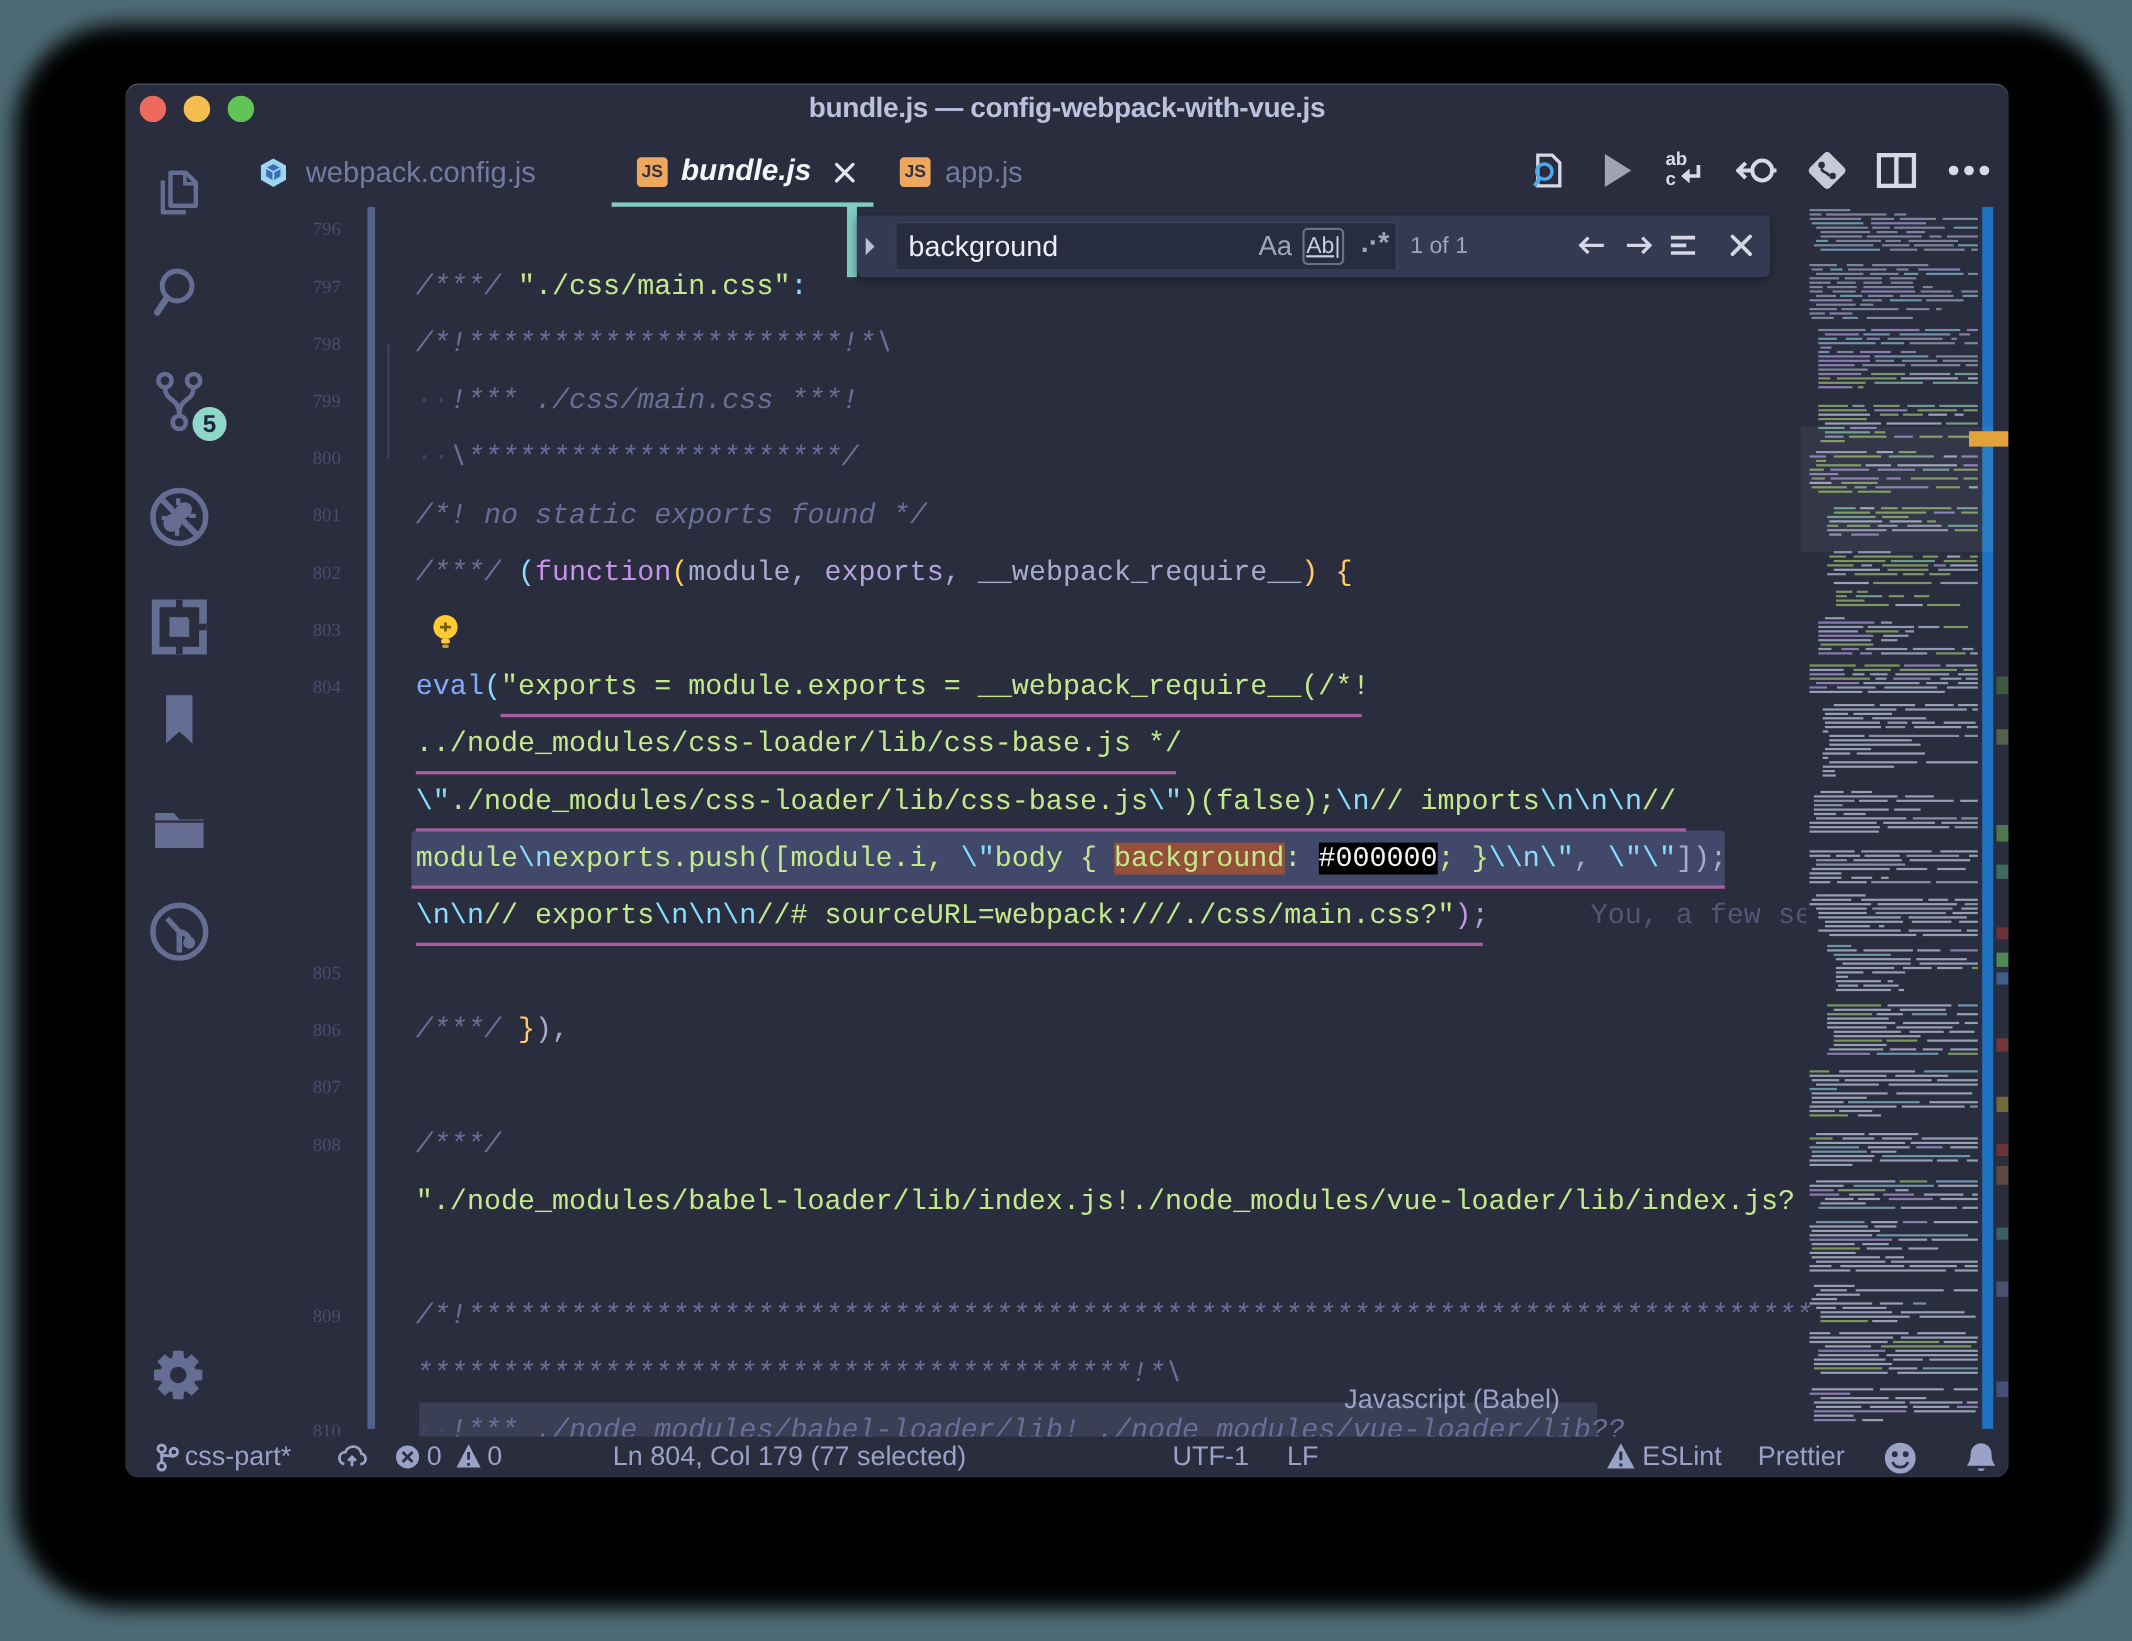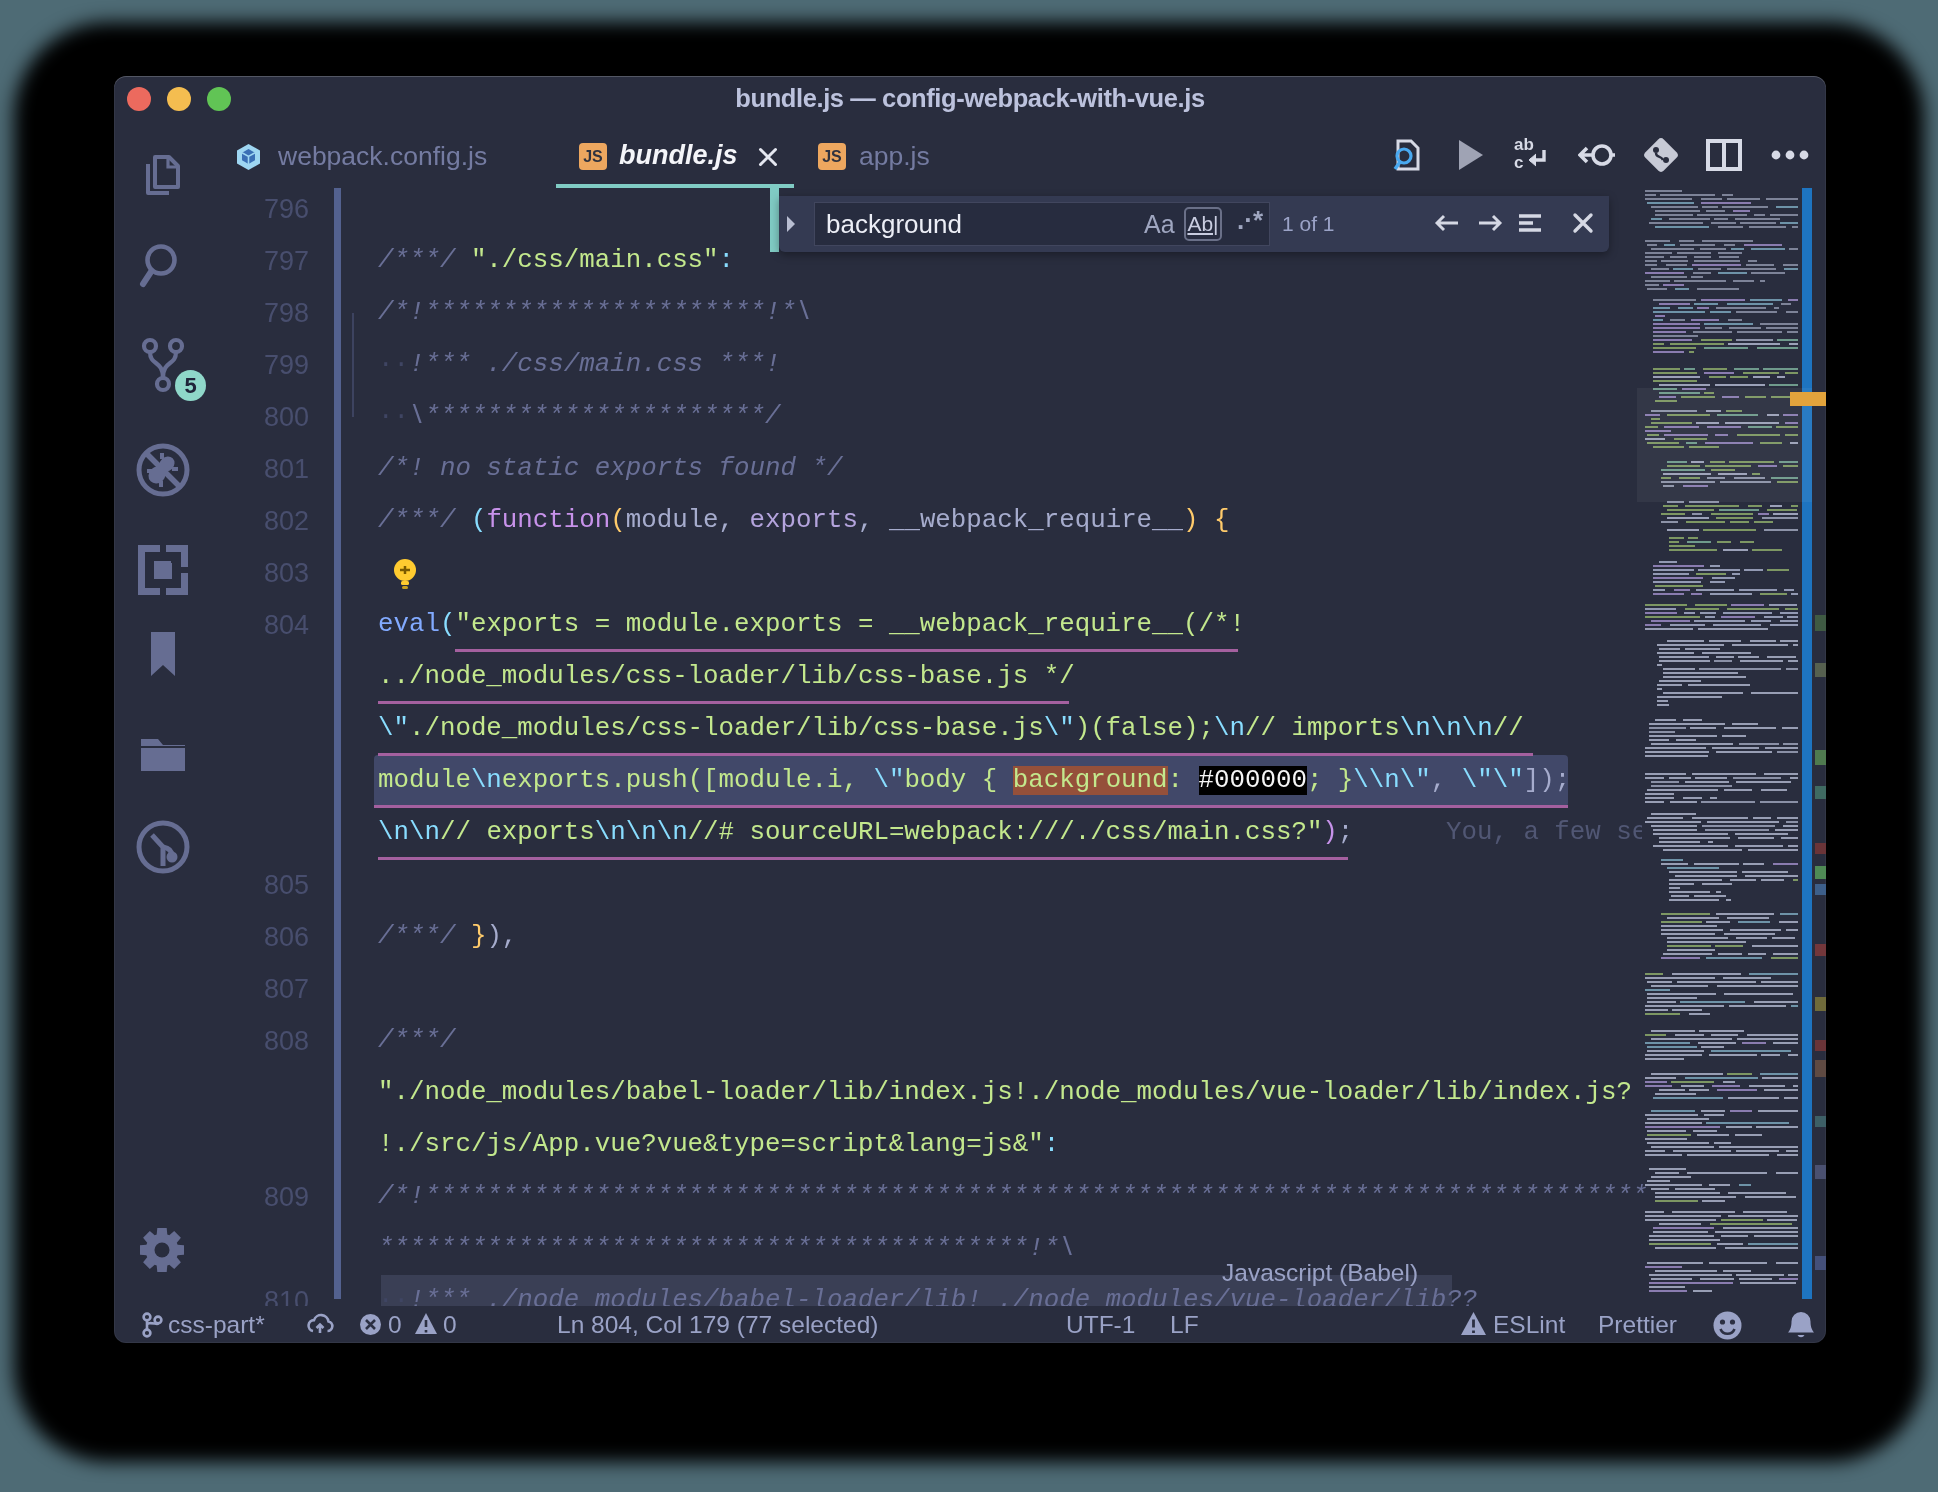--- a/index.html
+++ b/index.html
@@ -1,21 +1,21 @@
 <!DOCTYPE html>
 <html><head><meta charset="utf-8"><style>
 html,body{margin:0;padding:0;width:1938px;height:1492px;overflow:hidden;background:#4E6B75;font-family:"Liberation Sans",sans-serif;}
 *{box-sizing:border-box;}
 #shadow{position:absolute;left:14px;top:22px;width:1910px;height:1440px;background:#000;border-radius:95px;filter:blur(9px);}
 #win{position:absolute;left:114px;top:76px;width:1712px;height:1267px;background:#292D3E;border-radius:12px;overflow:hidden;
  box-shadow:inset 0 1px 0 rgba(255,255,255,.16), inset 0 0 0 1px rgba(255,255,255,.05);}
 .abs{position:absolute;}
 .tl{border-radius:50%;width:24px;height:24px;position:absolute;top:11px;}
 .cl{position:absolute;height:52px;line-height:52px;left:264px;font-family:"Liberation Mono",monospace;font-size:25.8px;white-space:pre;}
-.num{position:absolute;width:66px;text-align:left;left:150px;height:52px;line-height:52px;font-family:Liberation Sans, sans-serif;font-size:27px;color:#484e6e;}
+.num{position:absolute;width:66px;text-align:center;left:150px;height:52px;line-height:52px;font-family:Liberation Serif, serif;font-size:17px;color:#484e6e;}
 .c{color:#696f96;font-style:italic;}
 .g{color:#C3E88D;}
 .cy{color:#89DDFF;}
 .y{color:#FFCB6B;}
 .p{color:#C792EA;}
 .b{color:#82AAFF;}
 .w{color:#A6ACCD;}
 .lav{color:#b4a4dd;}
 .dot{color:#3f4563;}
 .ul{position:absolute;height:3px;background:#a4609f;}
@@ -138,21 +138,20 @@
 <div class="cl" style="top:367px;"><span class="c">/*! no static exports found */</span></div>
 <div class="cl" style="top:419px;"><span class="c">/***/ </span><span class="cy">(</span><span class="p">function</span><span class="y">(</span><span class="w">module</span><span class="w">, </span><span class="lav">exports</span><span class="w">, </span><span class="w">__webpack_require__</span><span class="y">)</span><span class="w"> </span><span class="y">{</span></div>
 <div class="cl" style="top:523px;"><span class="b">eval</span><span class="cy">(</span><span class="g">"exports = module.exports = __webpack_require__(/*!</span></div>
 <div class="cl" style="top:575px;"><span class="g">../node_modules/css-loader/lib/css-base.js */</span></div>
 <div class="cl" style="top:627px;"><span class="cy">\"</span><span class="g">./node_modules/css-loader/lib/css-base.js</span><span class="cy">\"</span><span class="g">)(false);</span><span class="cy">\n</span><span class="g">// imports</span><span class="cy">\n\n\n</span><span class="g">//</span></div>
 <div class="cl" style="top:679px;"><span class="g">module</span><span class="cy">\n</span><span class="g">exports.push([module.i, </span><span class="cy">\"</span><span class="g">body { </span><span class="g" style="background:#95503a;">background</span><span class="g">: </span><span style="background:#000;color:#f5f5f5;">#000000</span><span class="g">; }</span><span class="cy">\\n</span><span class="cy">\"</span><span class="w">, </span><span class="cy">\"\"</span><span class="w">])</span><span class="w">;</span></div>
 <div class="cl" style="top:731px;"><span class="cy">\n\n</span><span class="g">// exports</span><span class="cy">\n\n\n</span><span class="g">//# sourceURL=webpack:///./css/main.css?</span><span class="g">"</span><span class="p">)</span><span class="w">;</span></div>
 <div class="cl" style="top:835px;"><span class="c">/***/ </span><span class="y">}</span><span class="w">),</span></div>
 <div class="cl" style="top:939px;"><span class="c">/***/</span></div>
 <div class="cl" style="top:991px;"><span class="g">"./node_modules/babel-loader/lib/index.js!./node_modules/vue-loader/lib/index.js?</span></div>
-<div class="cl" style="top:1043px;"><span class="g">!./src/js/App.vue?vue&amp;type=script&amp;lang=js&amp;"</span><span class="cy">:</span></div>
 <div class="cl" style="top:1095px;"><span class="c">/*!*******************************************************************************</span></div>
 <div class="cl" style="top:1147px;"><span class="c">******************************************!*\</span></div>
 <div class="cl" style="top:1199px;"><span class="dot">··</span><span class="c">!*** ./node_modules/babel-loader/lib! ./node_modules/vue-loader/lib??</span></div>
 <div class="num" style="top:107px;">796</div>
 <div class="num" style="top:159px;">797</div>
 <div class="num" style="top:211px;">798</div>
 <div class="num" style="top:263px;">799</div>
 <div class="num" style="top:315px;">800</div>
 <div class="num" style="top:367px;">801</div>
 <div class="num" style="top:419px;">802</div>

